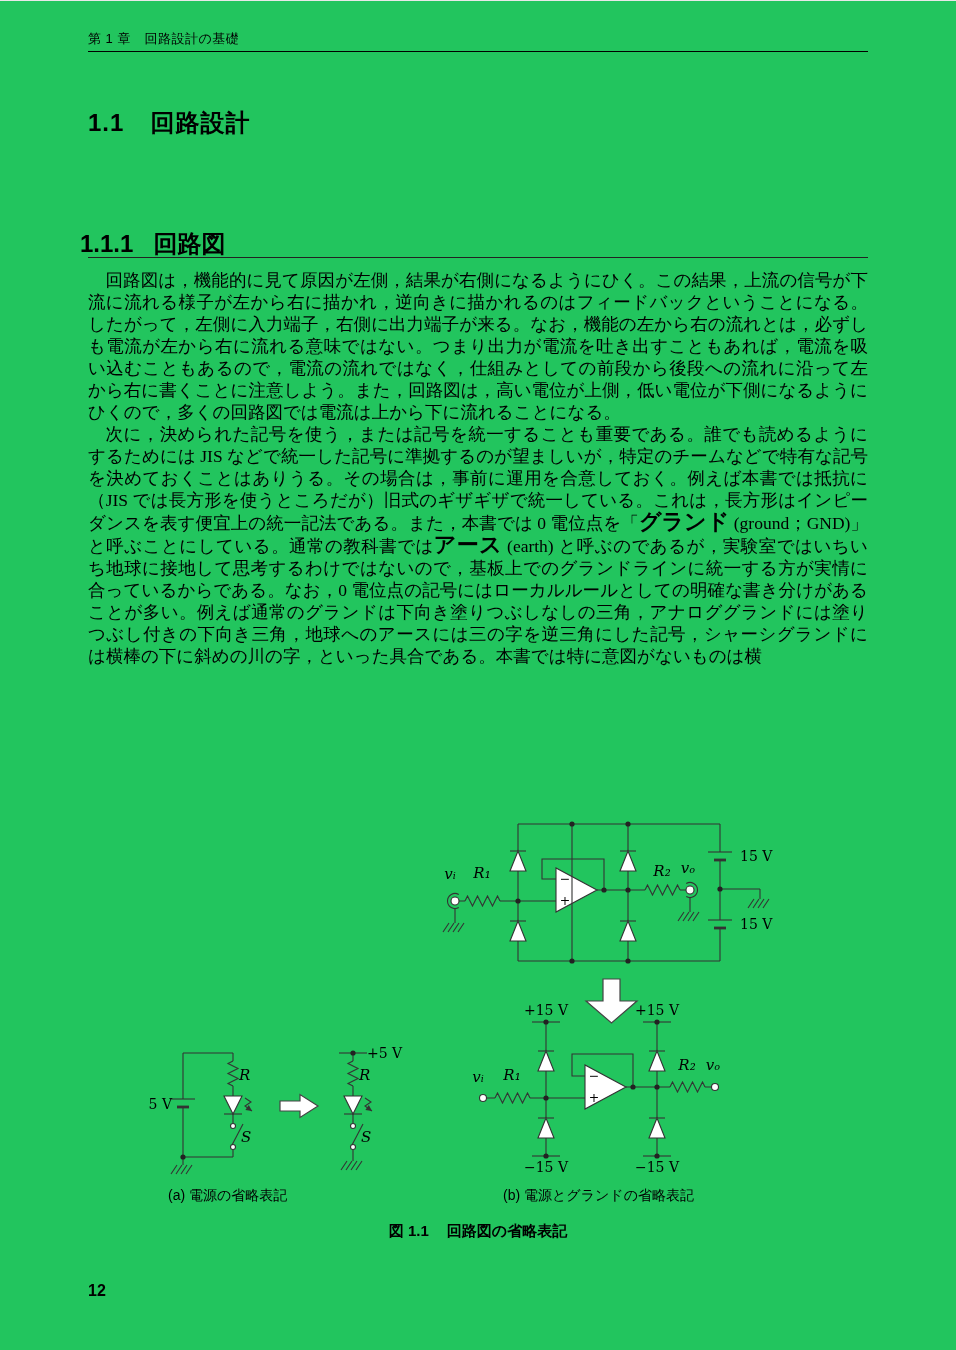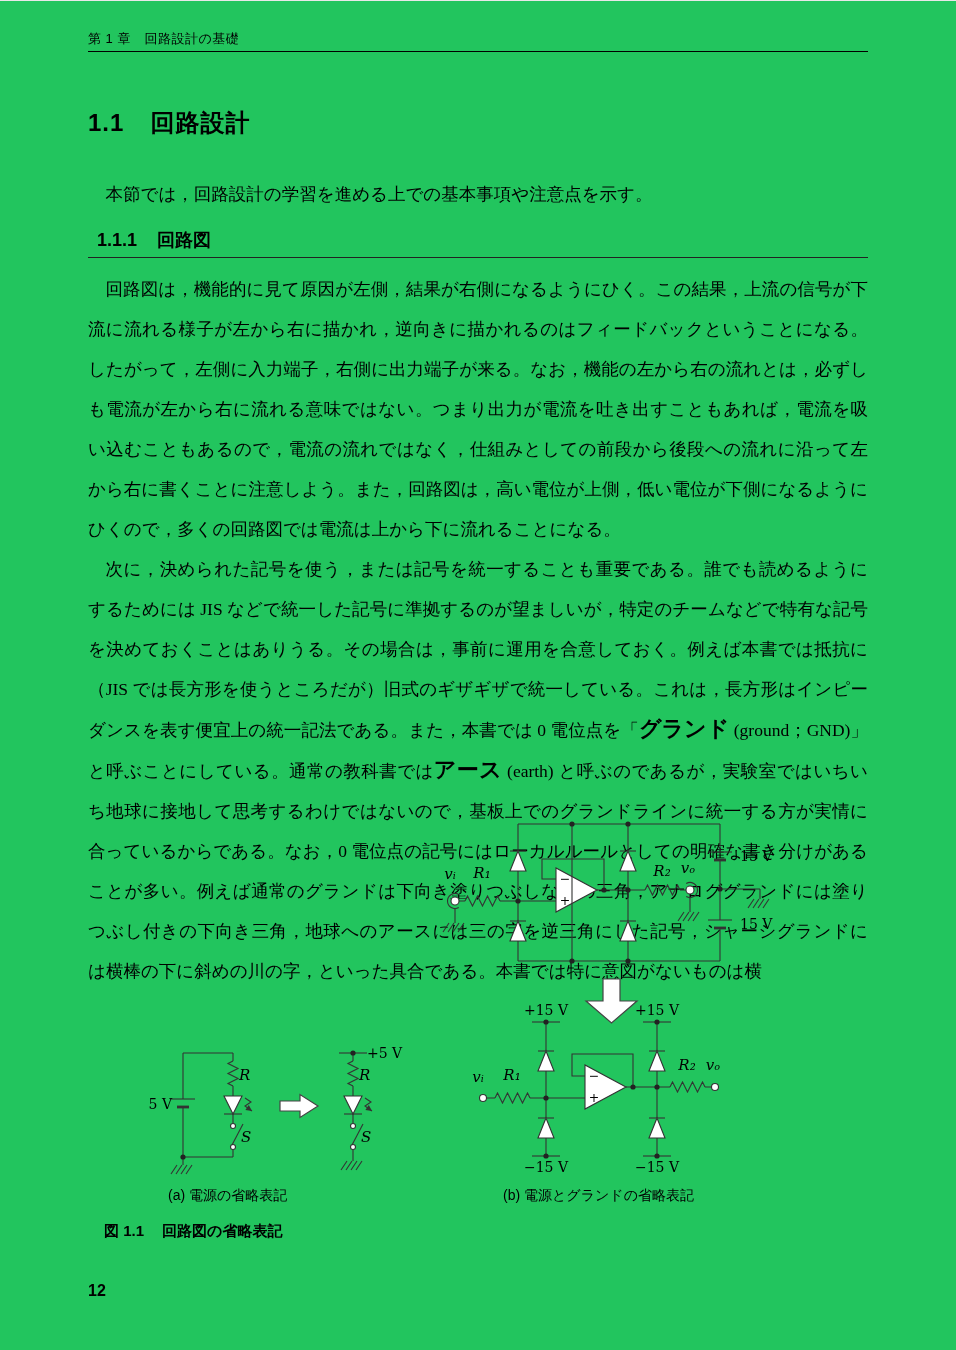--- a/index.html
+++ b/index.html
@@ -10,61 +10,60 @@
            font-size:13px;letter-spacing:.5px;}
   .runhead-rule{position:absolute;left:88px;top:50px;width:780px;border-top:1.6px solid #000;}
 
   h1.sec{position:absolute;left:88px;top:106px;margin:0;font-family:"Liberation Sans","DejaVu Sans",sans-serif;
          font-size:24px;font-weight:bold;letter-spacing:1px;}
   h1.sec .ttl{margin-left:26px;}
 
   p.intro{position:absolute;left:88px;top:181px;width:780px;margin:0;
           font-family:"Liberation Serif","DejaVu Serif",serif;font-size:17.5px;text-indent:17.5px;}
 
-  h2.subsec{position:absolute;left:97px;top:227px;margin:0;font-family:"Liberation Sans","DejaVu Sans",sans-serif;
-            font-size:18px;font-weight:bold;}
+  h2.subsec{position:absolute;left:80px;top:227px;margin:0;font-family:"Liberation Sans","DejaVu Sans",sans-serif;
+            font-size:24px;font-weight:bold;}
   h2.subsec .ttl{margin-left:20px;}
   .sub-rule{position:absolute;left:88px;top:256px;width:780px;border-top:1.2px solid #222;}
 
   .bodytext{position:absolute;left:88px;top:268px;width:780px;
             font-family:"Liberation Serif","DejaVu Serif",serif;
-            font-size:17.5px;line-height:40px;text-align:justify;}
+            font-size:17.5px;line-height:22px;text-align:justify;}
   .bodytext p{margin:0;text-indent:17.5px;}
   .bodytext strong{font-weight:bold;font-family:"Liberation Sans","DejaVu Sans",sans-serif;font-size:22px;}
 
   svg.figure{position:absolute;left:88px;top:808px;}
   svg.figure .w{stroke:#333;stroke-width:1.1;fill:none;}
   svg.figure .thick{stroke:#333;stroke-width:2.8;fill:none;}
   svg.figure .dot{fill:#222;stroke:none;}
   svg.figure .fillw{fill:#fff;stroke:#333;stroke-width:1.1;}
   svg.figure .arrhead{fill:#333;stroke:none;}
   svg.figure .hollow{fill:#fff;stroke:#444;stroke-width:1.2;}
   svg.figure text{font-family:"DejaVu Serif","Liberation Serif",serif;font-size:14px;fill:#000;stroke:none;}
   svg.figure text.it{font-style:italic;font-size:15px;}
   svg.figure text.sign{font-size:12.5px;}
   svg.figure text.cap{font-family:"Liberation Sans","DejaVu Sans",sans-serif;font-size:14px;}
 
-  .figcap{position:absolute;left:104px;top:1221px;width:780px;text-align:left;
+  .figcap{position:absolute;left:88px;top:1221px;width:780px;text-align:center;
           font-family:"Liberation Sans","DejaVu Sans",sans-serif;font-size:15px;font-weight:bold;}
   .figcap .ttl{margin-left:18px;}
 
   .pagenum{position:absolute;left:88px;top:1281px;font-family:"Liberation Sans","DejaVu Sans",sans-serif;
            font-size:16px;font-weight:bold;}
 </style>
 </head>
 <body>
 
 <div class="page">
 
   <div class="runhead">第 1 章　回路設計の基礎</div>
   <div class="runhead-rule"></div>
 
   <h1 class="sec"><span class="num">1.1</span><span class="ttl">回路設計</span></h1>
 
-  <p class="intro">本節では，回路設計の学習を進める上での基本事項や注意点を示す。</p>
 
   <h2 class="subsec"><span class="num">1.1.1</span><span class="ttl">回路図</span></h2>
   <div class="sub-rule"></div>
 
   <div class="bodytext">
     <p>回路図は，機能的に見て原因が左側，結果が右側になるようにひく。この結果，上流の信号が下流に流れる様子が左から右に描かれ，逆向きに描かれるのはフィードバックということになる。したがって，左側に入力端子，右側に出力端子が来る。なお，機能の左から右の流れとは，必ずしも電流が左から右に流れる意味ではない。つまり出力が電流を吐き出すこともあれば，電流を吸い込むこともあるので，電流の流れではなく，仕組みとしての前段から後段への流れに沿って左から右に書くことに注意しよう。また，回路図は，高い電位が上側，低い電位が下側になるようにひくので，多くの回路図では電流は上から下に流れることになる。</p>
     <p><span>次に，決められた記号を使う，または記号を統一することも重要である。誰でも読めるようにするためには JIS などで統一した記号に準拠するのが望ましいが，特定のチームなどで特有な記号を決めておくことはありうる。その場合は，事前に運用を合意しておく。例えば本書では抵抗に（JIS では長方形を使うところだが）旧式のギザギザで統一している。これは，長方形はインピーダンスを表す便宜上の統一記法である。また，本書では 0 電位点を「</span><strong>グランド</strong><span> (ground；GND)」と呼ぶことにしている。通常の教科書では</span><strong>アース</strong><span> (earth) と呼ぶのであるが，実験室ではいちいち地球に接地して思考するわけではないので，基板上でのグランドラインに統一する方が実情に合っているからである。なお，0 電位点の記号にはローカルルールとしての明確な書き分けがあることが多い。例えば通常のグランドは下向き塗りつぶしなしの三角，アナロググランドには塗りつぶし付きの下向き三角，地球へのアースには三の字を逆三角にした記号，シャーシグランドには横棒の下に斜めの川の字，といった具合である。本書では特に意図がないものは横</span></p>
   </div>
 
   <svg class="figure" width="780" height="400" viewBox="0 0 780 400">

